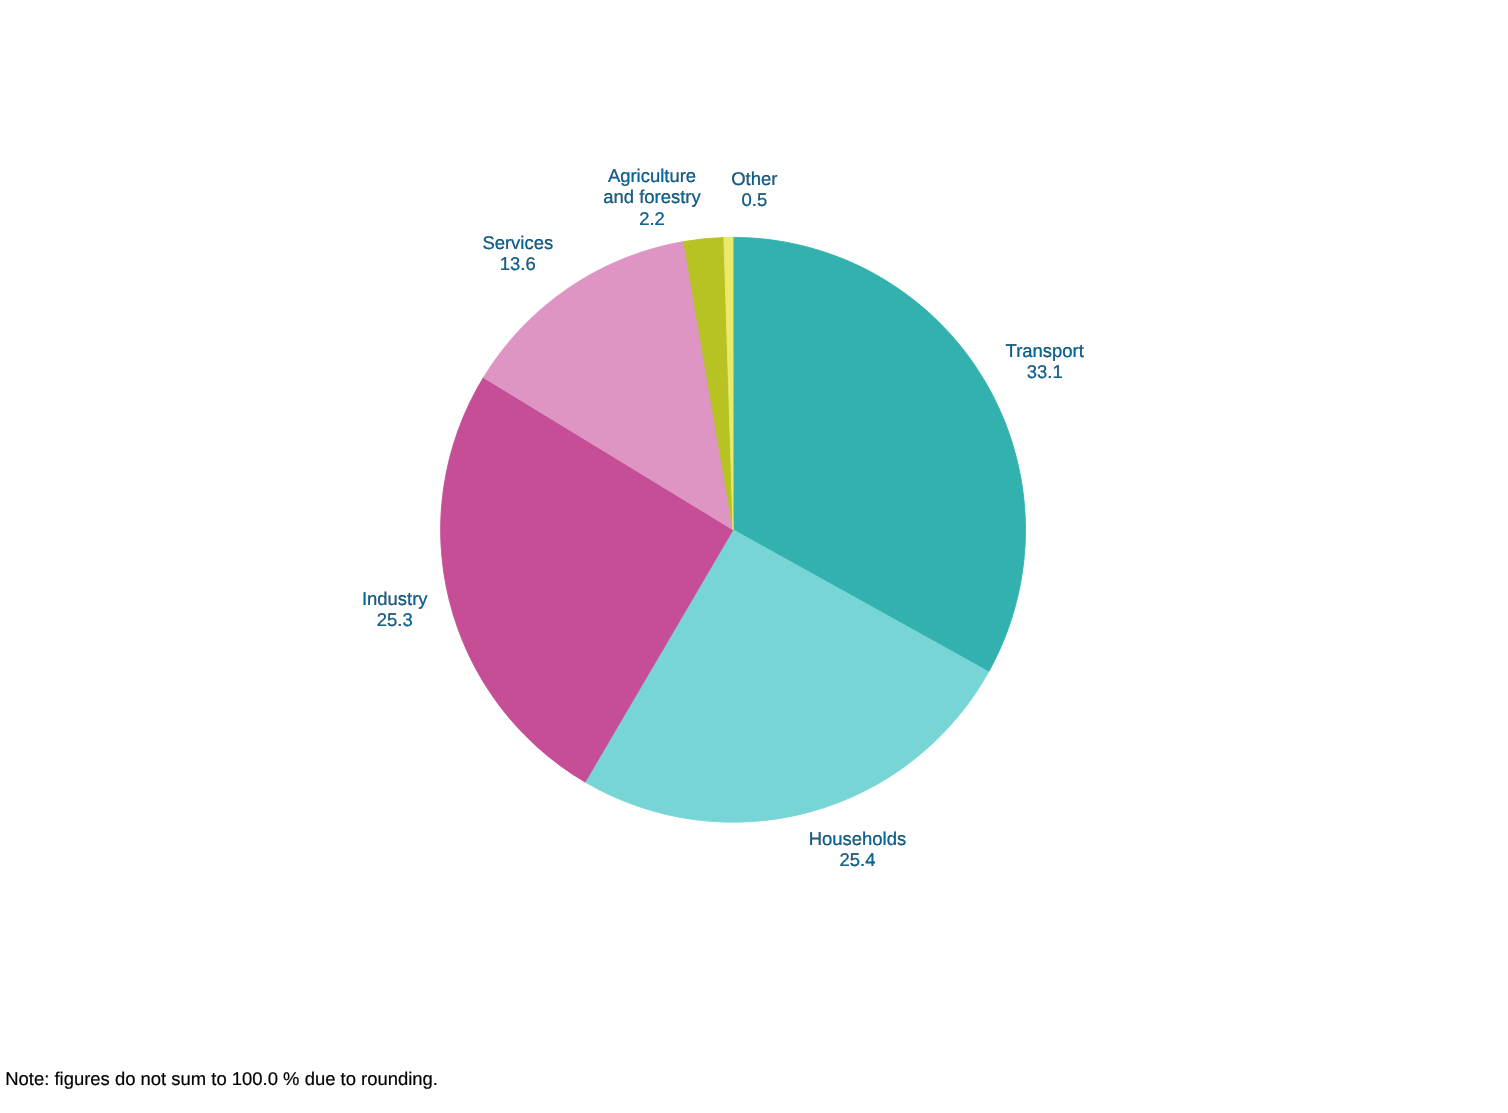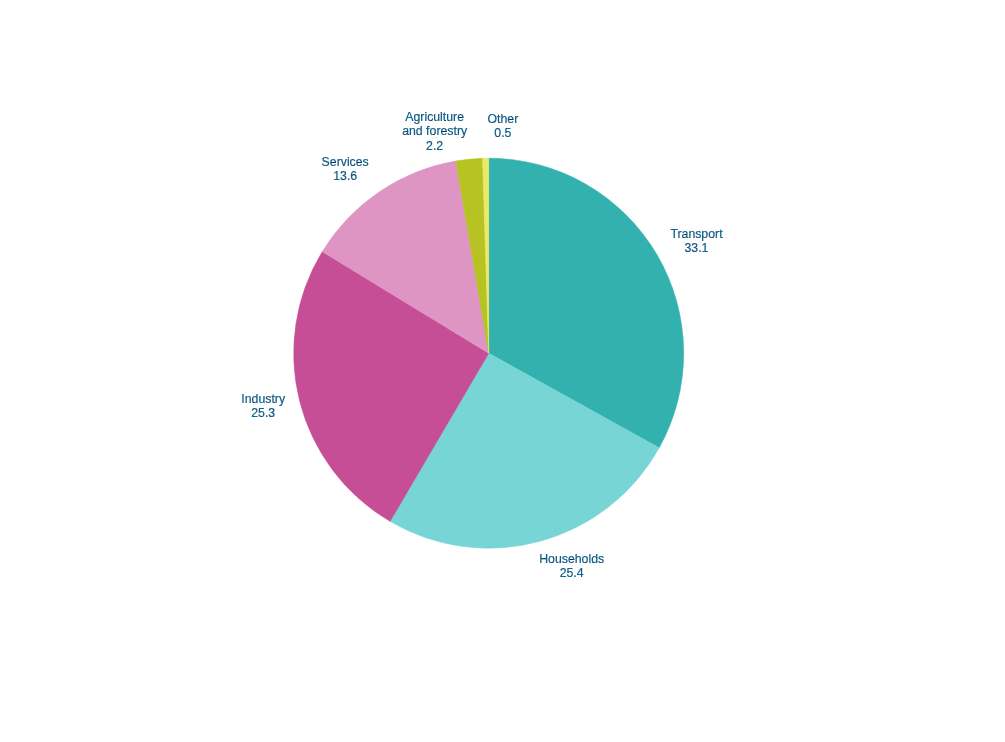--- a/index.html
+++ b/index.html
@@ -68,15 +68,15 @@
   <div class="pie-label" id="label-households" style="left:539.2px; top:552px;"><span class="lbl-name">Households</span><span class="lbl-value">25.4</span></div>
 
   <div class="pie-label" id="label-industry" style="left:241.3px; top:392px;"><span class="lbl-name">Industry</span><span class="lbl-value">25.3</span></div>
 
   <div class="pie-label" id="label-services" style="left:321.6px; top:155px;"><span class="lbl-name">Services</span><span class="lbl-value">13.6</span></div>
 
   <div class="pie-label" id="label-agriculture" style="left:402.2px; top:110px;"><span class="lbl-name">Agriculture</span><span class="lbl-name">and forestry</span><span class="lbl-value">2.2</span></div>
 
   <div class="pie-label" id="label-other" style="left:487.5px; top:112px;"><span class="lbl-name">Other</span><span class="lbl-value">0.5</span></div>
 
-  <div id="footnotes"></div>
+  <div id="footnotes"><span class="note-line">Note: figures do not sum to 100.0 % due to rounding.</span></div>
 
 </div>
 
 </body></html>

